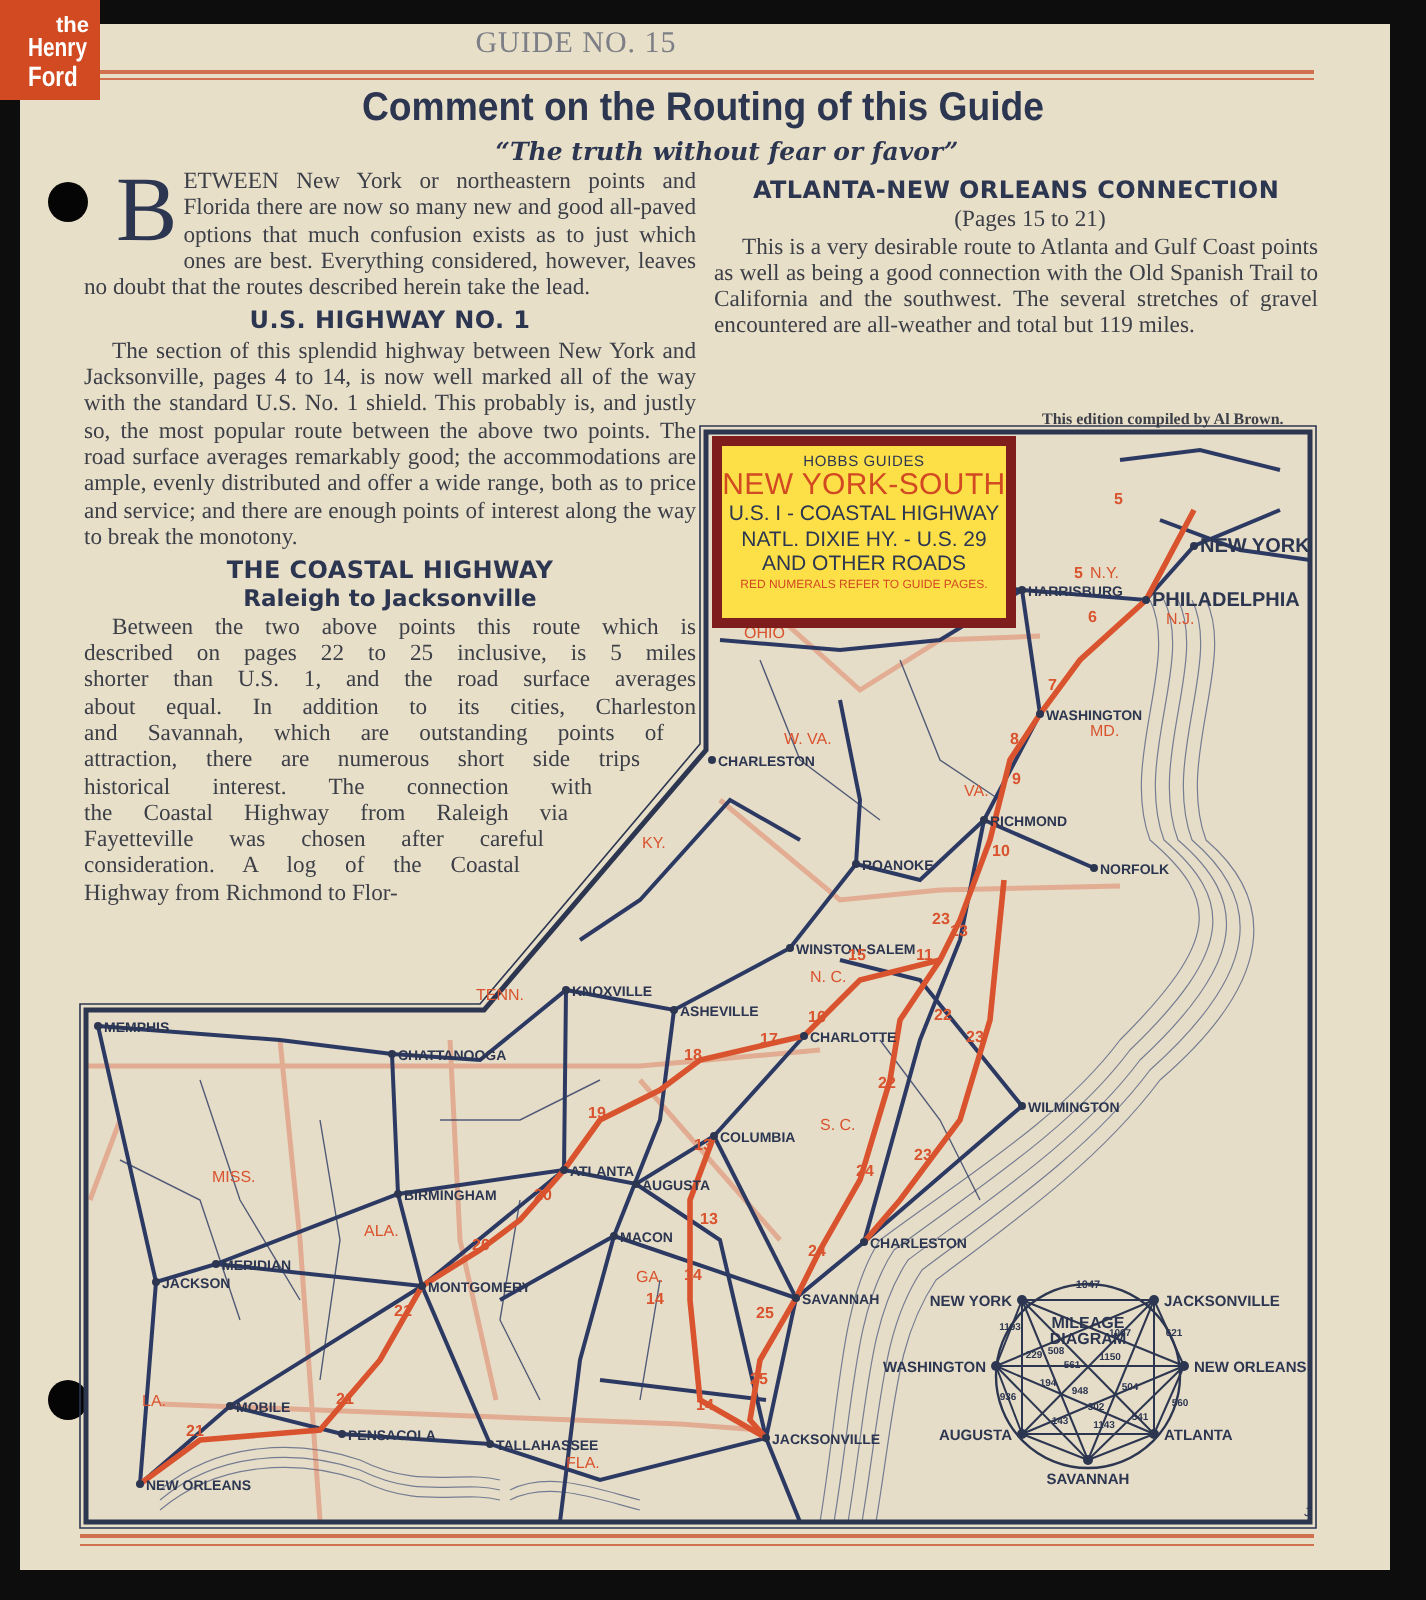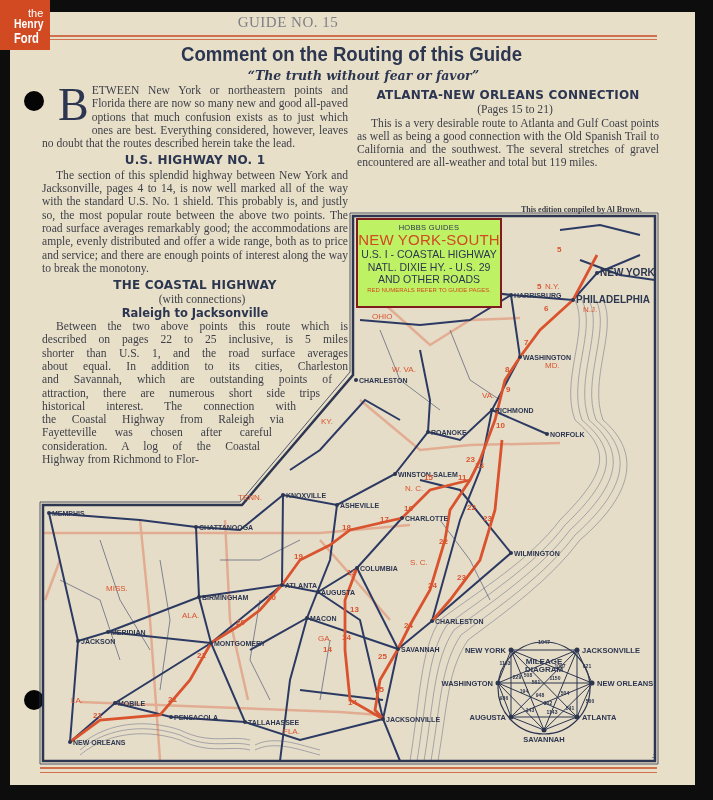--- a/index.html
+++ b/index.html
@@ -1,36 +1,36 @@
 <!DOCTYPE html>
 <html><head>
 <meta charset="utf-8">
 <style>
   html,body{margin:0;padding:0;}
   body{width:713px;height:800px;background:#0d0d0d;position:relative;overflow:hidden;font-family:"DejaVu Serif",serif;}
   .paper{position:absolute;left:10px;top:12px;width:685px;height:773px;background:#e8dfc9;}
   .logo{position:absolute;left:0;top:0;width:50px;height:50px;background:#d14a22;color:#fff;z-index:5;font-family:"Liberation Sans",sans-serif;}
-  .logo .the{position:absolute;left:5px;top:8px;font-size:11px;line-height:11px;font-weight:normal;padding-left:23px;}
+  .logo .the{position:absolute;left:5px;top:8px;font-size:11px;line-height:11px;font-weight:bold;padding-left:23px;}
   .logo .henry{position:absolute;left:14px;top:17px;font-size:13px;line-height:13px;font-weight:bold;transform:scaleX(0.8);transform-origin:left;}
   .logo .ford{position:absolute;left:14px;top:31px;font-size:14px;line-height:14px;font-weight:bold;transform:scaleX(0.8);transform-origin:left;}
   .guide-no{position:absolute;left:0;top:14px;width:576px;text-align:center;font-family:"Liberation Serif",serif;font-size:15px;color:#7d7f86;letter-spacing:0.5px;}
   .rule{position:absolute;left:40px;width:617px;height:2px;background:#d0704f;}
   .title{position:absolute;left:0;top:43px;width:703px;text-align:center;font-family:"Liberation Sans",sans-serif;font-weight:bold;font-size:20px;color:#2c3651;transform:scaleX(0.93);}
   .subtitle{position:absolute;left:12px;top:68px;width:703px;text-align:center;font-family:"DejaVu Serif",serif;font-style:italic;font-weight:bold;font-size:12.5px;color:#2c3651;}
   .col{position:absolute;font-family:"Liberation Serif",serif;font-size:11.6px;line-height:13.3px;color:#3c3f47;text-align:justify;}
   .col p{margin:0;text-indent:14px;}
   .col h3{margin:2px 0 1px 0;text-align:center;font-family:"DejaVu Sans",sans-serif;font-weight:bold;font-size:12px;color:#2c3651;letter-spacing:0.2px;}
   .col .sub{text-align:center;margin:0;}
   .col h4{margin:0 0 0 0;text-align:center;font-family:"DejaVu Sans",sans-serif;font-weight:bold;font-size:11.5px;color:#2c3651;}
   .dropcap{float:left;font-family:"Liberation Serif",serif;font-size:46px;line-height:38px;color:#2c3651;margin:2px 3px 0 16px;}
   .punch{position:absolute;width:20px;height:20px;border-radius:50%;background:#050505;}
   .credit{position:absolute;left:521px;top:205px;font-family:"Liberation Serif",serif;font-weight:bold;font-size:8px;color:#3c3f47;}
   .map{position:absolute;left:0;top:0;width:713px;height:800px;pointer-events:none;}
   .map *{pointer-events:auto;}
-  .legend-box{position:absolute;left:356px;top:218px;width:142px;height:86px;border:2px solid #7f1d1d;background:#bef264;text-align:center;font-family:"Liberation Sans",sans-serif;color:#2c3651;}
+  .legend-box{position:absolute;left:356px;top:218px;width:142px;height:86px;border:5px solid #7f1d1d;background:#fde047;text-align:center;font-family:"Liberation Sans",sans-serif;color:#2c3651;}
   .legend-box .l1{font-size:7.5px;margin-top:3px;letter-spacing:0.3px;}
   .legend-box .l2{font-size:15px;color:#d14a22;line-height:16px;letter-spacing:0.2px;}
   .legend-box .l3{font-size:10.5px;line-height:12.5px;}
   .legend-box .l4{font-size:6px;color:#d14a22;margin-top:1px;}
 </style>
 </head>
 <body>
 
 <div class="paper"></div>
 
@@ -51,21 +51,20 @@
 <div class="punch" style="left:24px;top:690px"></div>
 
 <div class="col" style="left:42px;top:84px;width:306px;">
   <div>
     <span class="dropcap">B</span>
     <span>ETWEEN New York or northeastern points and Florida there are now so many new and good all-paved options that much confusion exists as to just which ones are best. Everything considered, however, leaves no doubt that the routes described herein take the lead.</span>
   </div>
   <h3 style="clear:both;margin-top:4px">U.S. HIGHWAY NO. 1</h3>
   <p>The section of this splendid highway between New York and Jacksonville, pages 4 to 14, is now well marked all of the way with the standard U.S. No. 1 shield. This probably is, and justly so, the most popular route between the above two points. The road surface averages remarkably good; the accommodations are ample, evenly distributed and offer a wide range, both as to price and service; and there are enough points of interest along the way to break the monotony.</p>
   <h3 style="margin-top:4px">THE COASTAL HIGHWAY</h3>
-  <p class="sub">(with connections)</p>
   <h4>Raleigh to Jacksonville</h4>
   <div id="coastal-lines">
       <div style="width: 306px; text-align: justify; text-align-last: justify; text-indent: 14px;">Between the two above points this route which is</div>
       <div style="width: 306px; text-align: justify; text-align-last: justify;">described on pages 22 to 25 inclusive, is 5 miles</div>
       <div style="width: 306px; text-align: justify; text-align-last: justify;">shorter than U.S. 1, and the road surface averages</div>
       <div style="width: 306px; text-align: justify; text-align-last: justify;">about equal. In addition to its cities, Charleston</div>
       <div style="width: 290px; text-align: justify; text-align-last: justify;">and Savannah, which are outstanding points of</div>
       <div style="width: 278px; text-align: justify; text-align-last: justify;">attraction, there are numerous short side trips</div>
       <div style="width: 254px; text-align: justify; text-align-last: justify;">historical interest. The connection with</div>
       <div style="width: 242px; text-align: justify; text-align-last: justify;">the Coastal Highway from Raleigh via</div>

